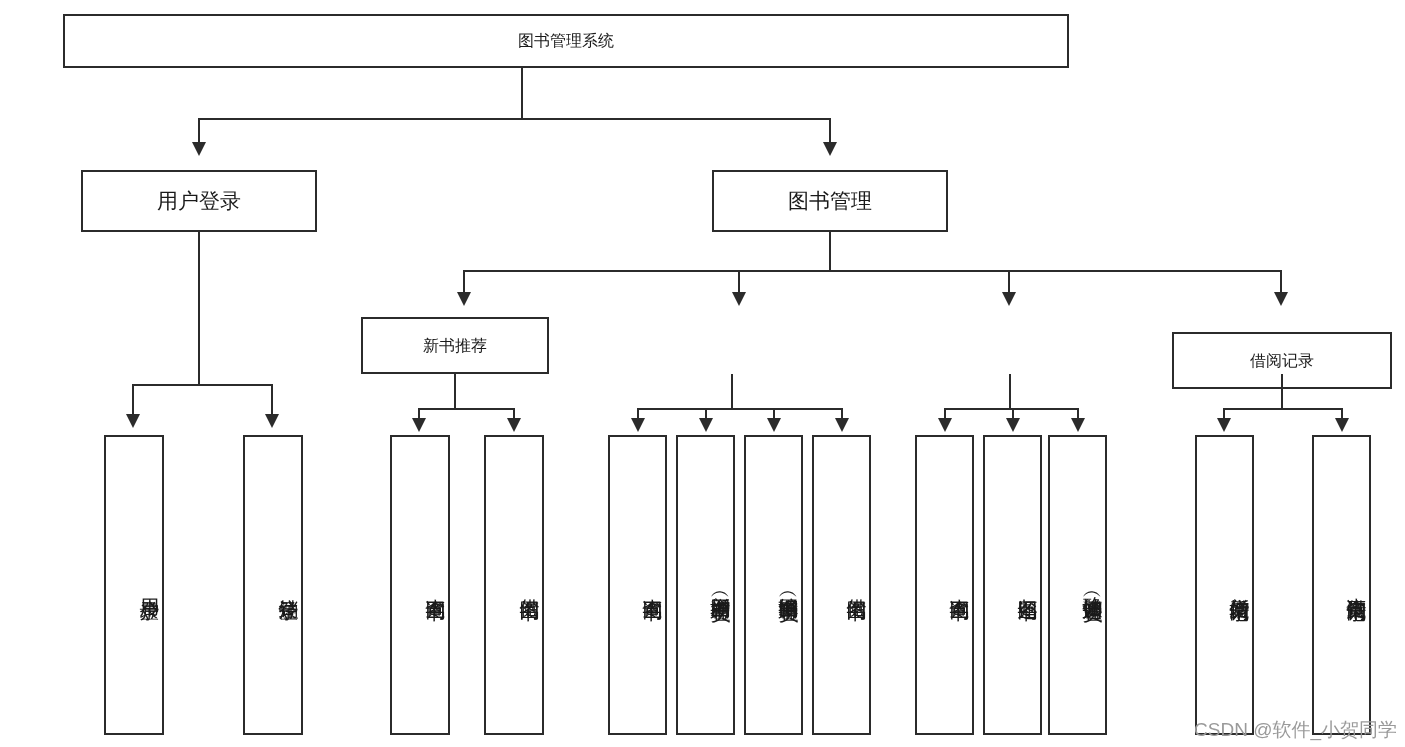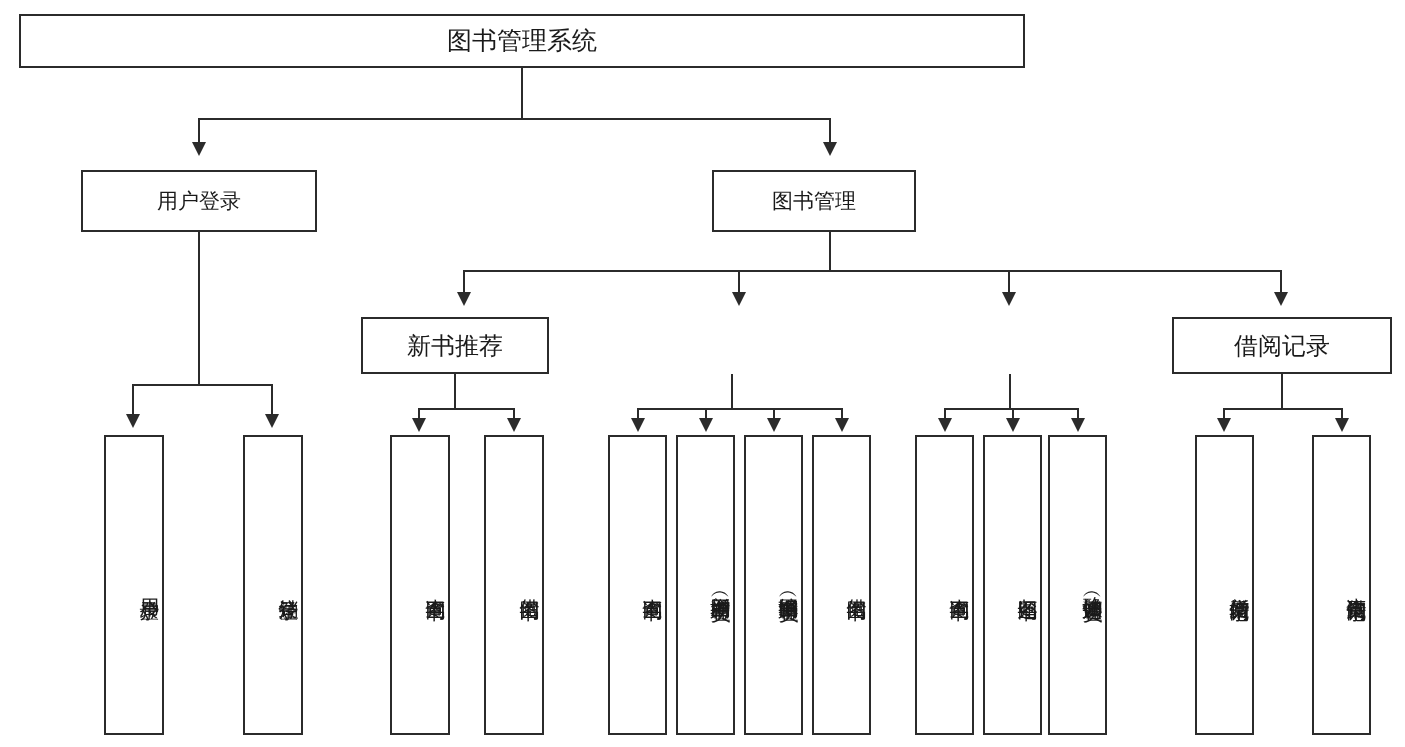--- a/index.html
+++ b/index.html
@@ -23,27 +23,28 @@
     border: 2px solid #2b2b2b;
     background: #ffffff;
     display: flex;
     align-items: center;
     justify-content: center;
     color: #1a1a1a;
     text-align: center;
     line-height: 1.25;
   }
   .node.root {
-    font-size: 25px;
+    font-size: 16px;
+    margin-left: 44px;
   }
   .node.lvl2 {
     font-size: 21px;
   }
   .node.lvl3 {
-    font-size: 24px;
+    font-size: 16px;
   }
   .node.leaf {
     font-size: 20px;
     writing-mode: vertical-rl;
     text-orientation: upright;
     letter-spacing: 1px;
     padding: 6px 0;
     align-items: flex-start;
     justify-content: center;
   }
@@ -88,21 +89,21 @@
   <div class="edge v" style="left:521px; top:68px; height:51px;"></div>
   <div class="edge h" style="left:198px; top:118px; width:632px;"></div>
   <div class="edge v" style="left:198px; top:118px; height:26px;"></div>
   <div class="edge v" style="left:829px; top:118px; height:26px;"></div>
   <div class="arrow" style="left:192px; top:142px;"></div>
   <div class="arrow" style="left:823px; top:142px;"></div>
 
   <div class="node lvl2" style="left:81px; top:170px; width:236px; height:62px;">
     <span class="label">用户登录</span>
   </div>
-  <div class="node lvl2" style="left:712px; top:170px; width:204px; height:62px;">
+  <div class="node lvl2" style="left:712px; top:170px; width:236px; height:62px;">
     <span class="label">图书管理</span>
   </div>
 
   <div class="edge v" style="left:198px; top:232px; height:153px;"></div>
   <div class="edge h" style="left:132px; top:384px; width:140px;"></div>
   <div class="edge v" style="left:132px; top:384px; height:32px;"></div>
   <div class="edge v" style="left:271px; top:384px; height:32px;"></div>
   <div class="arrow" style="left:126px; top:414px;"></div>
   <div class="arrow" style="left:265px; top:414px;"></div>
 
@@ -113,21 +114,21 @@
   <div class="edge v" style="left:1008px; top:270px; height:24px;"></div>
   <div class="edge v" style="left:1280px; top:270px; height:24px;"></div>
   <div class="arrow" style="left:457px; top:292px;"></div>
   <div class="arrow" style="left:732px; top:292px;"></div>
   <div class="arrow" style="left:1002px; top:292px;"></div>
   <div class="arrow" style="left:1274px; top:292px;"></div>
 
   <div class="node lvl3" style="left:361px; top:317px; width:188px; height:57px;">
     <span class="label">新书推荐</span>
   </div>
-  <div class="node lvl3" style="left:1172px; top:317px; width:220px; height:57px;">
+  <div class="node lvl3" style="left:1172px; top:332px; width:220px; height:57px;">
     <span class="label">借阅记录</span>
   </div>
 
   <div class="edge v" style="left:454px; top:374px; height:36px;"></div>
   <div class="edge h" style="left:418px; top:408px; width:96px;"></div>
   <div class="edge v" style="left:418px; top:408px; height:12px;"></div>
   <div class="edge v" style="left:513px; top:408px; height:12px;"></div>
   <div class="arrow" style="left:412px; top:418px;"></div>
   <div class="arrow" style="left:507px; top:418px;"></div>
 
@@ -195,14 +196,15 @@
     <span class="label">确认归还（管理员）</span>
   </div>
 
   <div class="node leaf" style="left:1195px; top:435px; width:59px; height:300px;">
     <span class="label">新增借阅记录</span>
   </div>
   <div class="node leaf" style="left:1312px; top:435px; width:59px; height:300px;">
     <span class="label">查询借阅记录</span>
   </div>
 
+  <div class="watermark">CSDN @软件_小贺同学</div>
 
 </div>
 
 </body></html>

